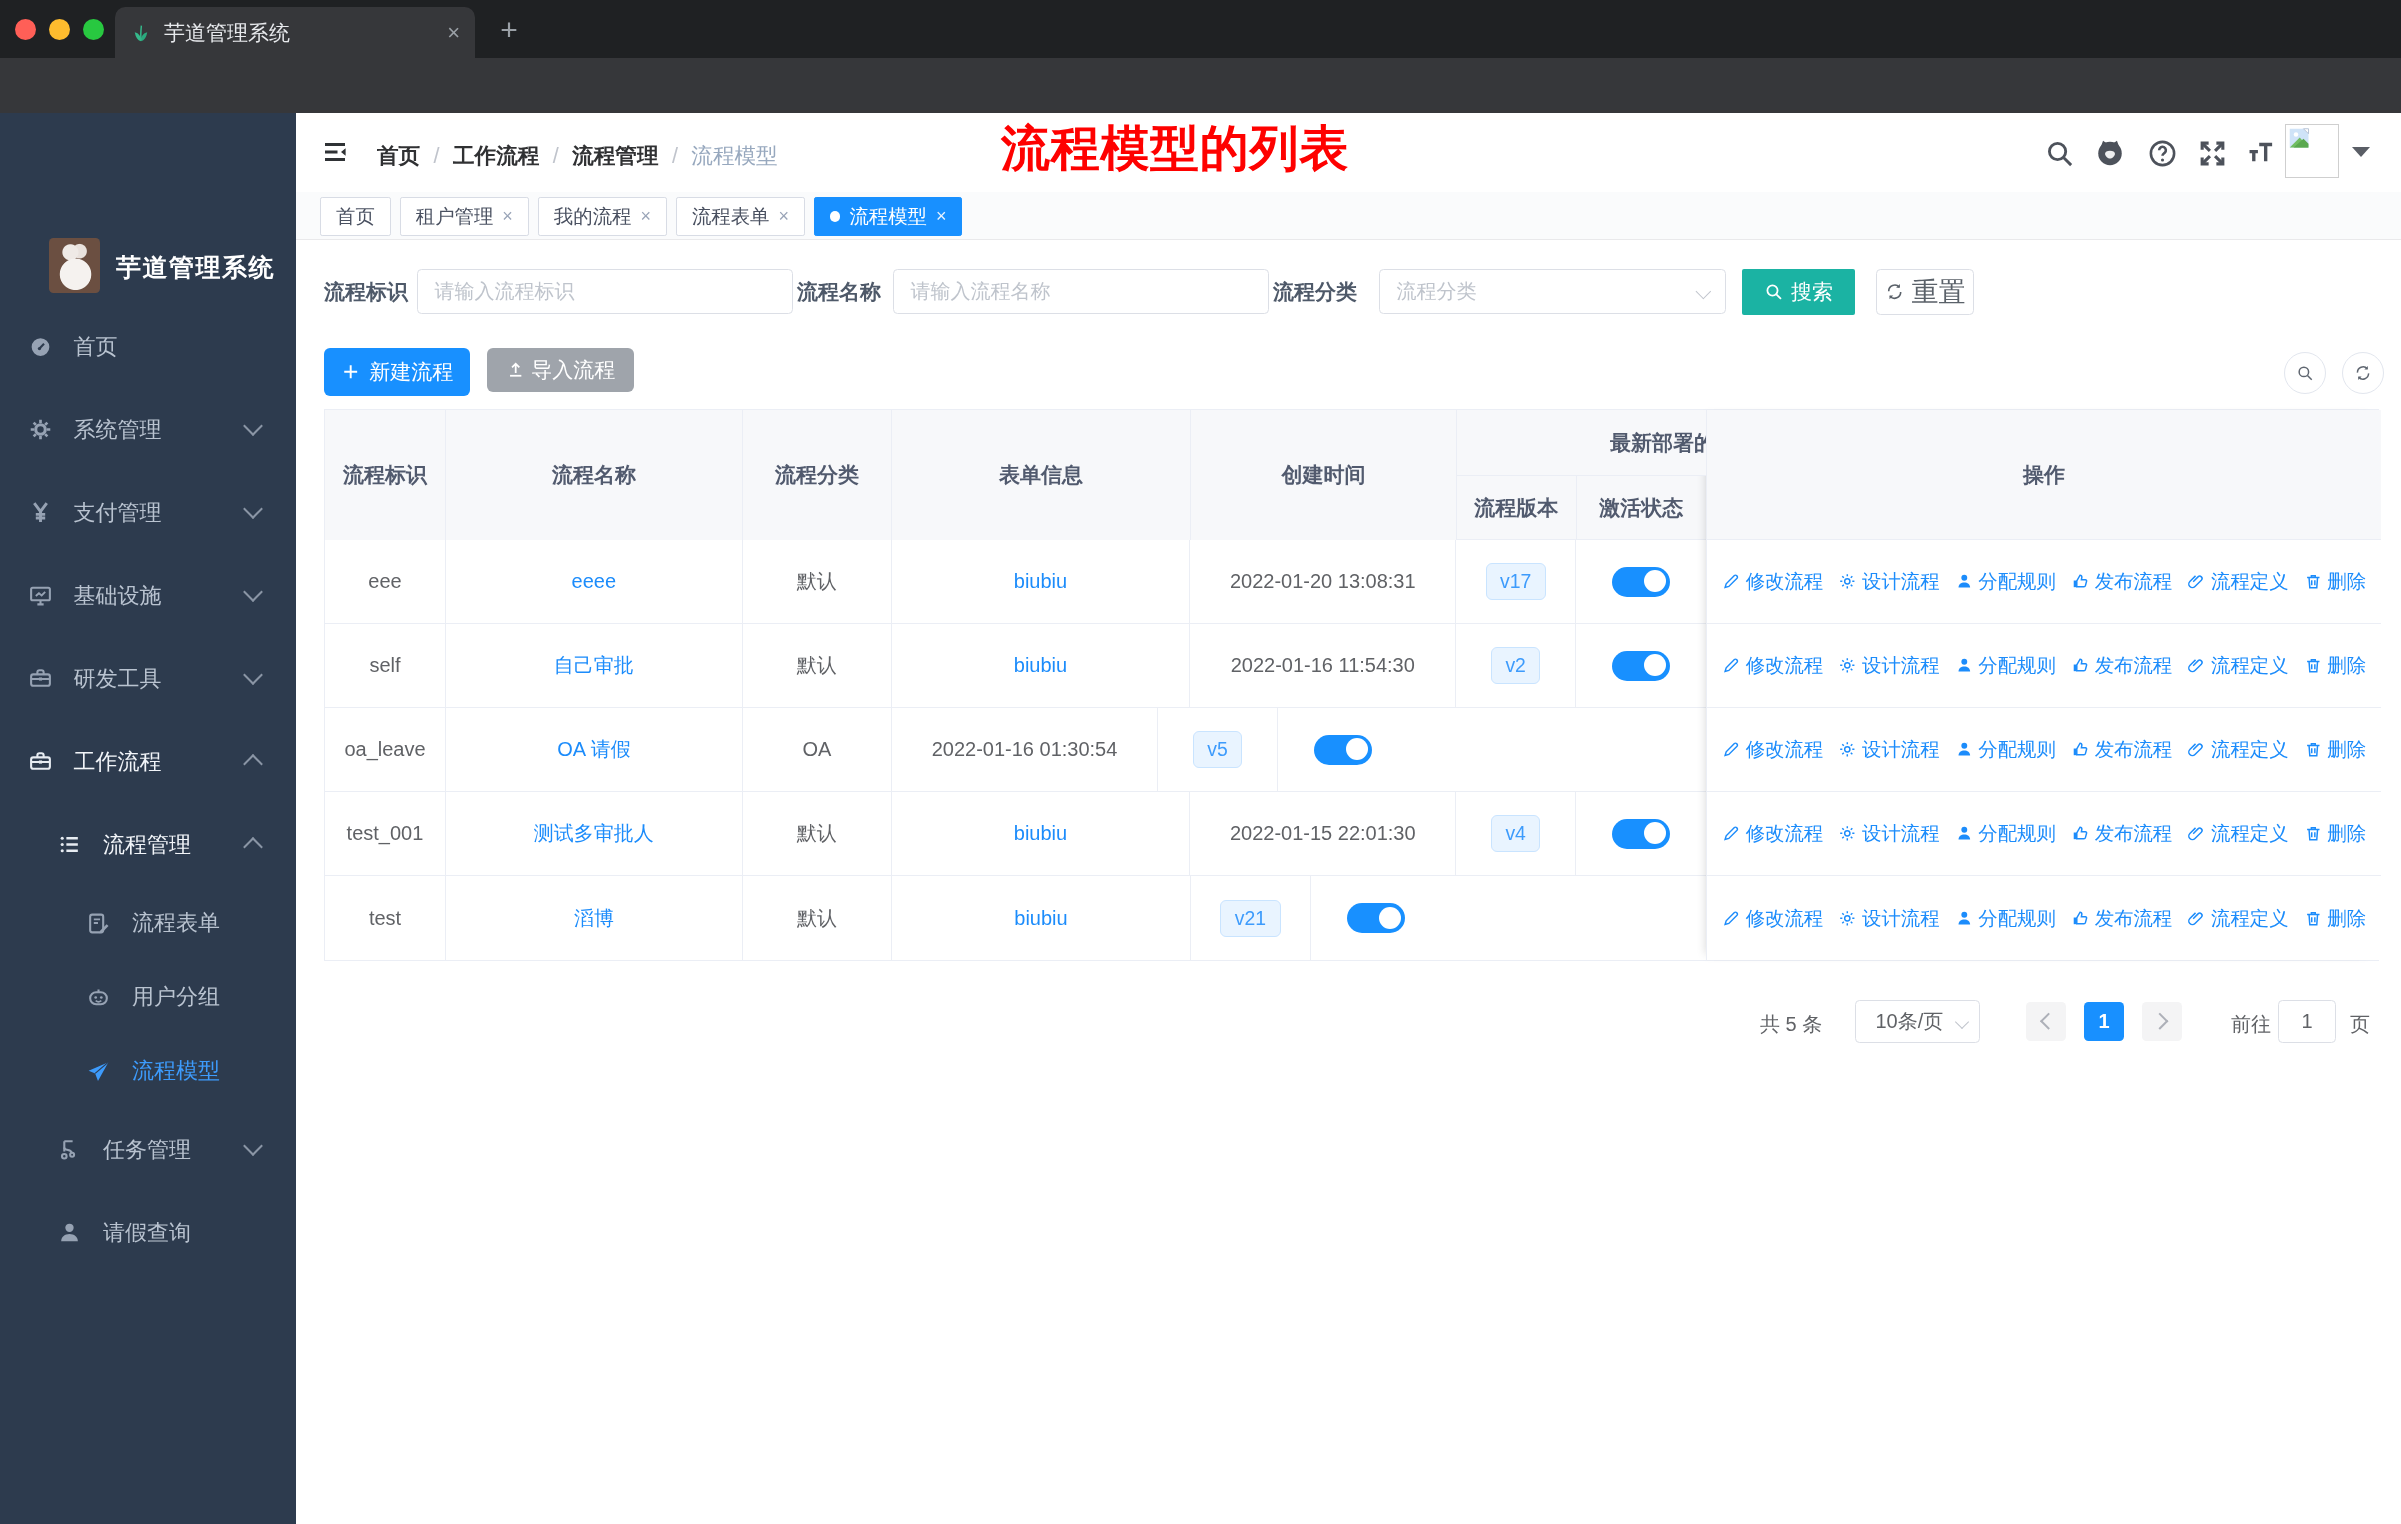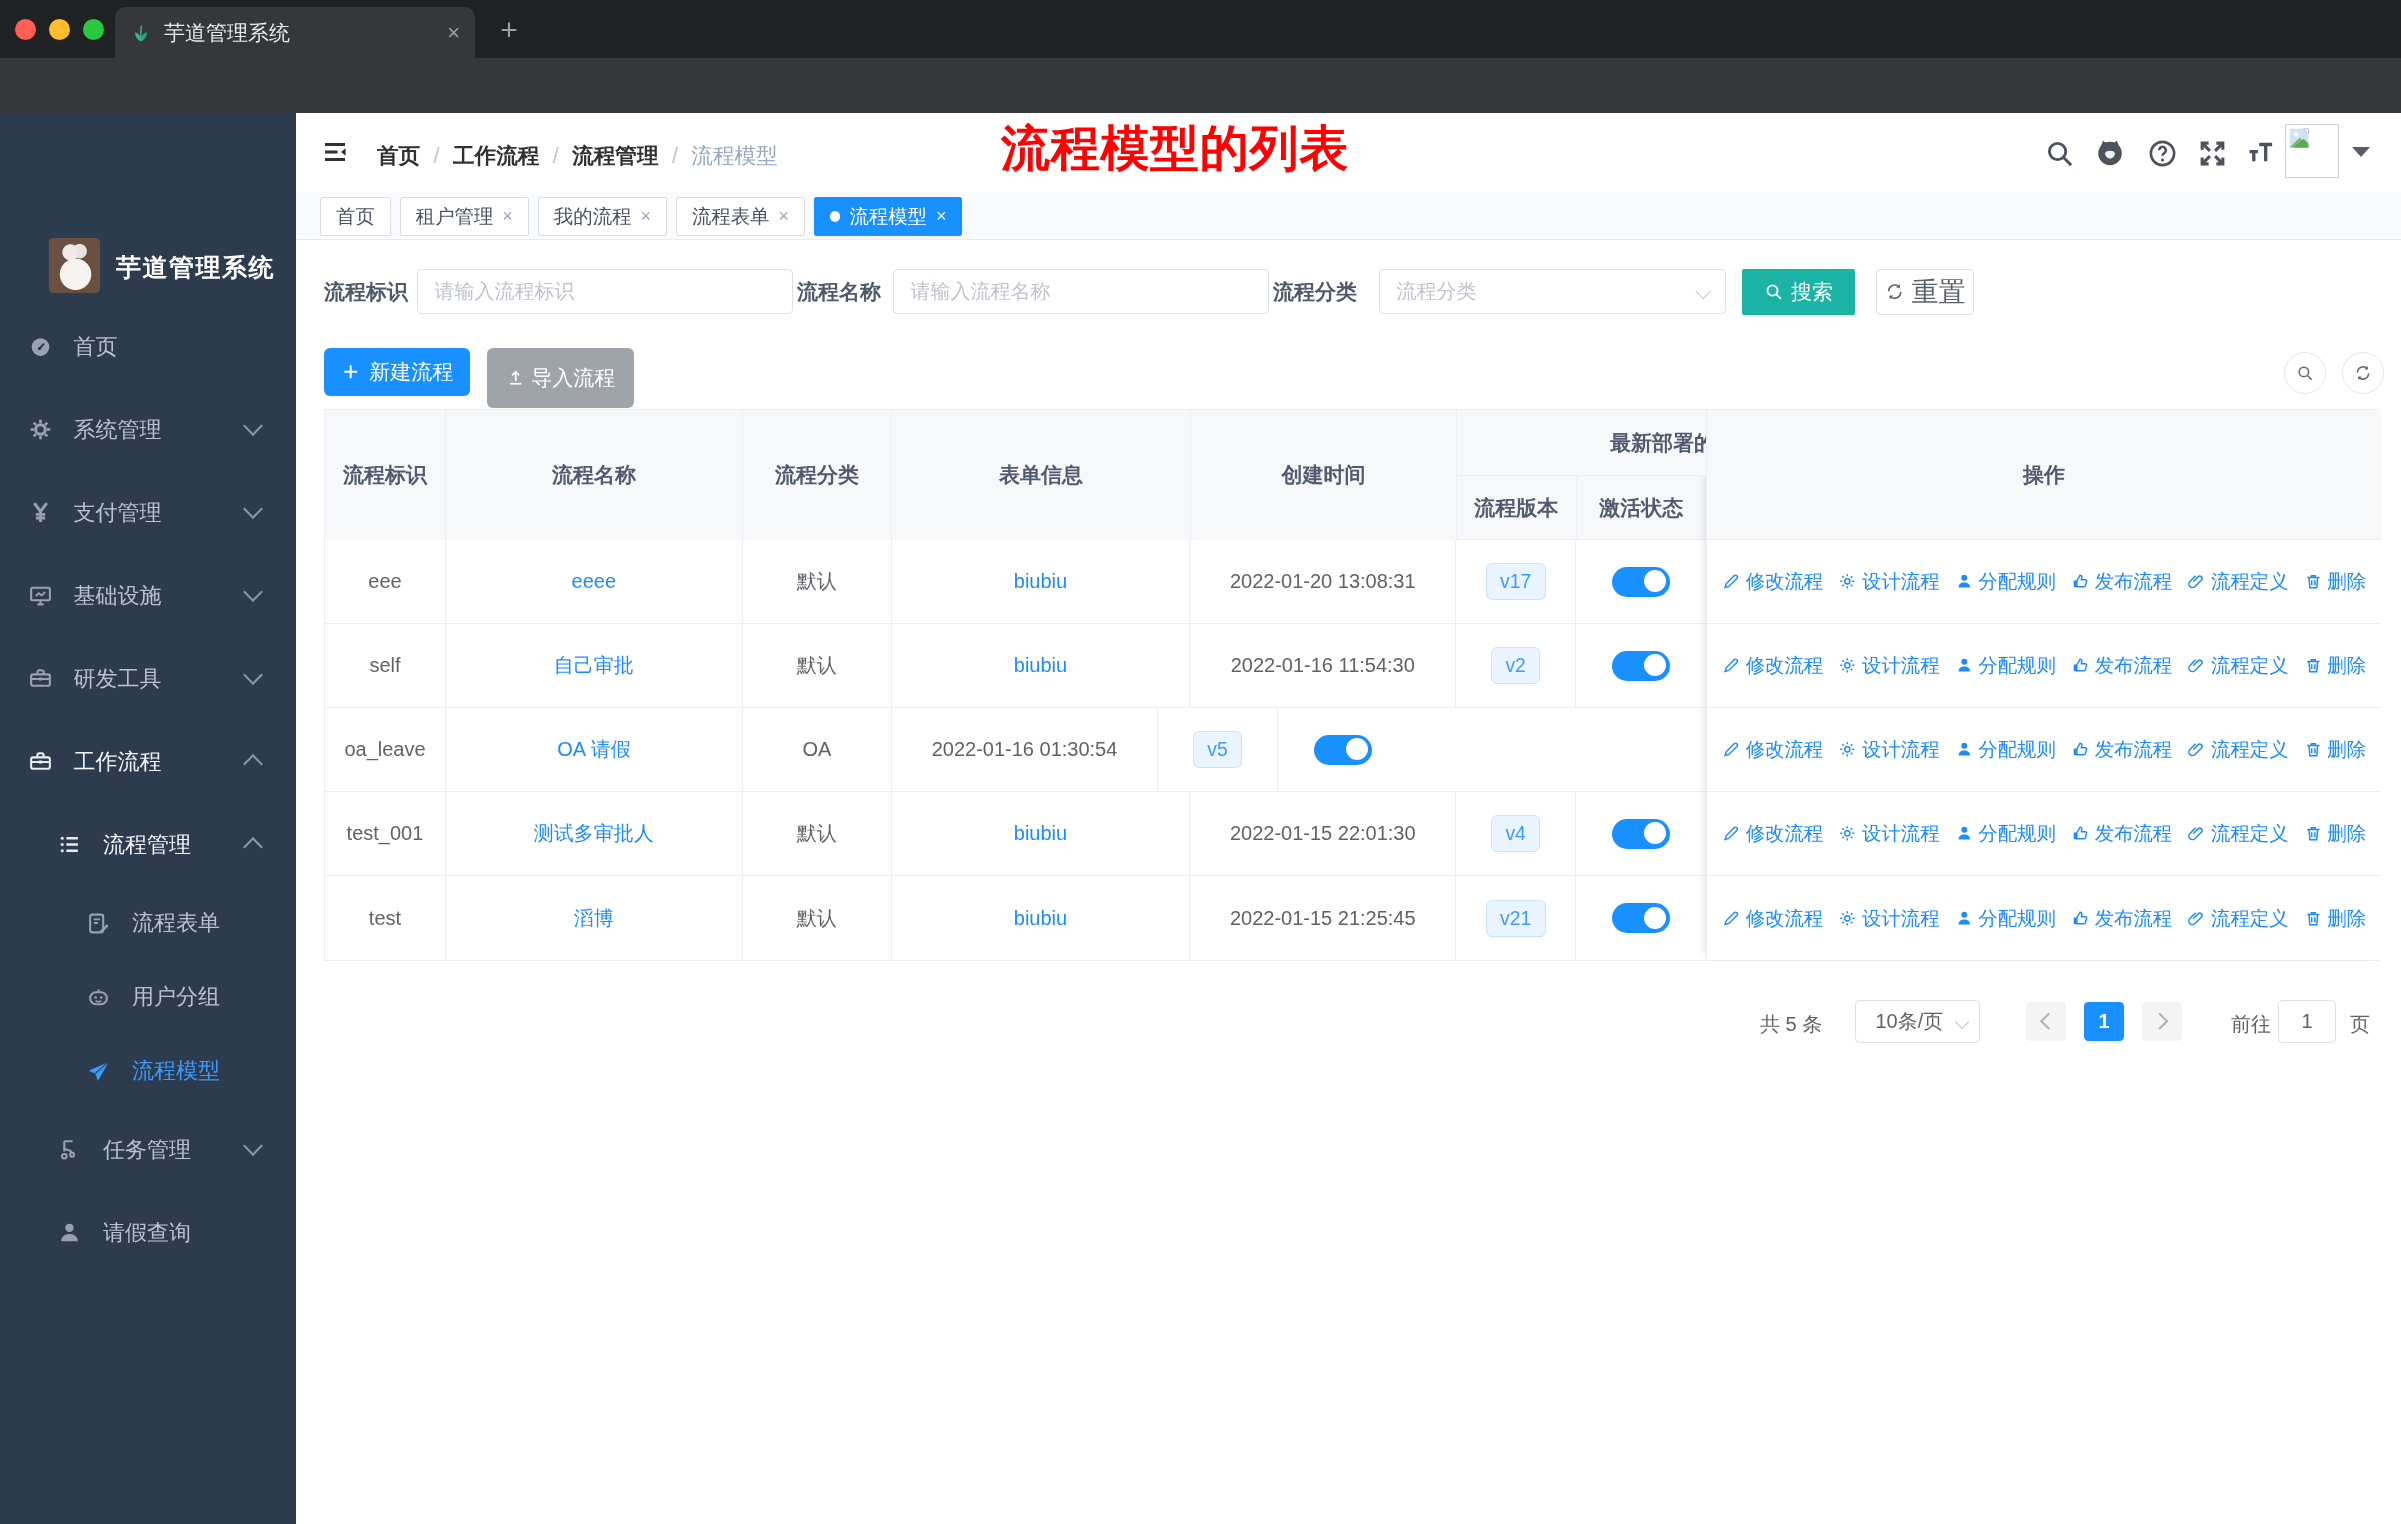--- a/index.html
+++ b/index.html
@@ -87,21 +87,21 @@
           display:flex;align-items:center;padding:0 16.4px;font-size:20px;color:#bfc4cc;}
   #search-btn{left:1742px;top:269px;width:113px;height:46px;background:#1bb3a3;border:none;border-radius:2px;
               color:#fff;font-size:21px;display:flex;align-items:center;justify-content:center;gap:7.4px;}
   #reset-btn{left:1876px;top:269px;width:98px;height:46px;background:#fff;border:0.7px solid #dcdfe6;border-radius:4.5px;
              color:#5a6169;font-size:27px;display:flex;align-items:center;justify-content:center;gap:7.4px;box-sizing:border-box;}
   .sel-caret{position:absolute;right:16.4px;top:16.4px;width:9.7px;height:9.7px;border-right:1.9px solid #c0c4cc;border-bottom:1.9px solid #c0c4cc;transform:rotate(45deg);}
 
   
   #create-btn{left:324px;top:348px;width:146px;height:48px;background:#1890ff;border:none;border-radius:6px;color:#fff;
               font-size:21px;display:flex;align-items:center;justify-content:center;gap:9px;}
-  #import-btn{left:487px;top:348px;width:147px;height:60px;background:#9fa4ab;border:none;border-radius:6px;color:#fff;
+  #import-btn{left:487px;top:348px;width:147px;height:44px;background:#9fa4ab;border:none;border-radius:6px;color:#fff;
               font-size:21px;display:flex;align-items:center;justify-content:center;gap:6px;}
   .circ-btn{top:352px;width:42px;height:42px;border-radius:50%;border:0.7px solid #e2e6ee;background:#fff;
             display:flex;align-items:center;justify-content:center;color:#5f6670;box-sizing:border-box;}
   #circ-search{left:2284px;} #circ-refresh{left:2342px;}
 
   
   #tablewrap{left:324px;top:409px;width:2055px;border:0.7px solid #ebeef5;box-sizing:border-box;display:flex;background:#fff;}
   #tbl-main{width:1381px;flex:0 0 1381px;}
   #tbl-ops{width:674px;flex:0 0 674px;border-left:0.7px solid #ebeef5;box-shadow:-7.4px 0 9px -6px rgba(0,0,0,.15);background:#fff;}
   .th{background:#f7f8fa;color:#515a6e;font-weight:600;font-size:21px;display:flex;align-items:center;justify-content:center;box-sizing:border-box;}
@@ -608,21 +608,20 @@
 
           <div class="trow">
             <div class="td w0">test</div>
             <div class="td w1">
               <a href="#">滔博</a>
             </div>
             <div class="td w2">默认</div>
             <div class="td w3">
               <a href="#">biubiu</a>
             </div>
-            <div class="td w4">2022-01-15 21:25:45</div>
             <div class="td w5">
               <span class="badge">v21</span>
             </div>
             <div class="td w6">
               <span class="switch"></span>
             </div>
           </div>
         </div>
     </div>
     <div id="tbl-ops">

